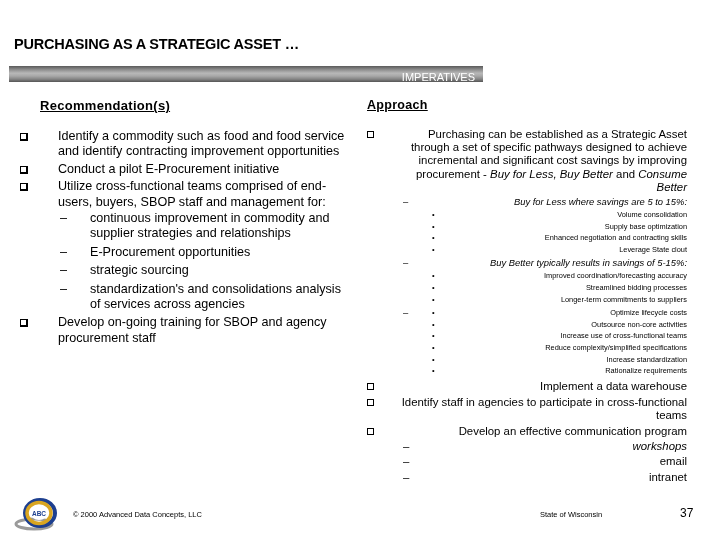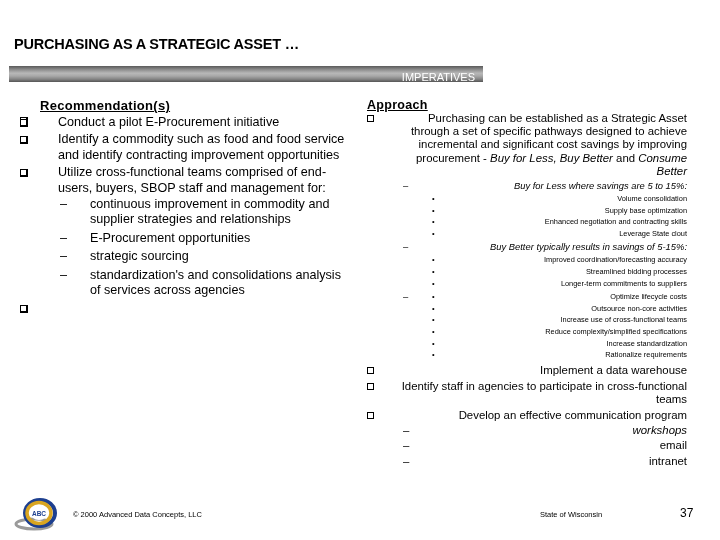--- a/index.html
+++ b/index.html
@@ -16,21 +16,21 @@
   }
   .banner-label {
     position: absolute; right: 8px; top: 5px; font-size: 11px; color: #ffffff;
   }
   
   .col { position: absolute; }
   .col-left { left: 40px; top: 98px; width: 310px; }
   .col-right { left: 367px; top: 98px; width: 320px; }
   .col-heading {
     font-size: 13px; font-weight: bold; text-decoration: underline; letter-spacing: 0.3px;
-    margin-bottom: 0;
+    margin-bottom: 16px;
   }
   .col-right .col-heading { font-size: 12.5px; }
   .rec-item { position: relative; padding-left: 38px; font-size: 12.6px; line-height: 15.4px; margin-bottom: 2px; }
   .rec-item .box {
     position: absolute; left: 0; top: 4px; width: 8px; height: 8px;
     border: 1.6px solid #000; border-right-width: 2px; border-bottom-width: 2px; background: #fff;
   }
   .sub-list { margin-top: 1px; }
   .sub-item { position: relative; padding-left: 70px; margin-left: -38px; font-size: 12.6px; line-height: 15.4px; margin-bottom: 3px; }
   .sub-item .dash { position: absolute; left: 40px; top: 0; }
@@ -62,25 +62,25 @@
 </div>
 
 <div class="col col-left">
   <div class="col-heading">Recommendation(s)</div>
 
   <div class="rec-item" style="margin-left:-20px;">
     <span class="box"></span>
   </div>
   <div class="rec-item" style="margin-left:-20px;">
     <span class="box"></span>
-    <span>Conduct a pilot E-Procurement initiative</span>
+    <span>Identify a commodity such as food and food service and identify contracting improvement opportunities</span>
   </div>
   <div class="rec-item" style="margin-left:-20px;">
     <span class="box"></span>
-    <span>Identify a commodity such as food and food service and identify contracting improvement opportunities</span>
+    <span>Conduct a pilot E-Procurement initiative</span>
   </div>
   <div class="rec-item" style="margin-left:-20px;">
     <span class="box"></span>
     <span>Utilize cross-functional teams comprised of end-users, buyers, SBOP staff and management for:</span>
     <div class="sub-list">
       <div class="sub-item">
         <span class="dash">–</span>
         <span>continuous improvement in commodity and supplier strategies and relationships</span>
       </div>
       <div class="sub-item">
@@ -92,20 +92,21 @@
         <span>strategic sourcing</span>
       </div>
       <div class="sub-item">
         <span class="dash">–</span>
         <span>standardization's and consolidations analysis of  services across agencies</span>
       </div>
     </div>
   </div>
   <div class="rec-item" style="margin-left:-20px;">
     <span class="box"></span>
+    <span>Develop on-going training for SBOP and agency procurement staff</span>
   </div>
 </div>
 
 <div class="col col-right">
   <div class="col-heading">Approach</div>
 
   <div class="app-item">
     <span class="box2"></span>
     <span>Purchasing can be established as a Strategic Asset through a set of specific pathways designed to achieve incremental and significant cost savings by improving procurement - </span><em>Buy for Less, Buy Better</em><span> and </span><em>Consume Better</em>
 

